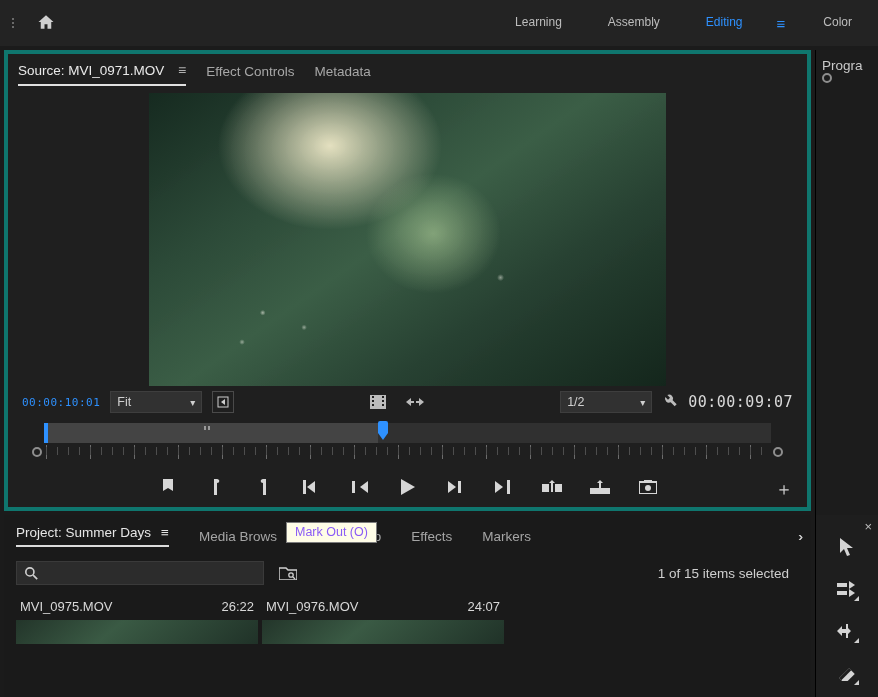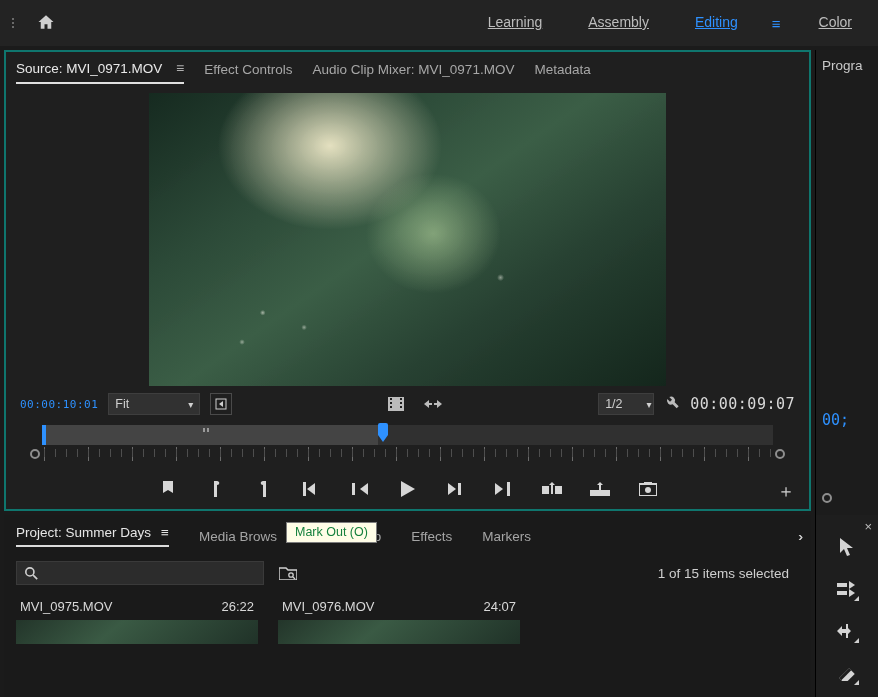--- a/index.html
+++ b/index.html
@@ -21,36 +21,35 @@
     gap: 18px;
   }
   .grip { width: 6px; display:flex; flex-direction:column; gap:2px; }
   .grip span { width:2px; height:2px; background:#6a6a6a; display:inline-block; }
   .home-icon svg { fill:#cfcfcf; }
   .topbar .spacer { flex:1; }
   .ws-tab {
     padding: 10px 14px 12px 14px;
     color:#bdbdbd;
     cursor:pointer;
-    font-size:14px;
-    text-decoration:underline;
+    font-size:12px;
   }
   .ws-tab.active { color:#2e91ff; }
   .ws-menu-icon { color:#2e91ff; font-size:15px; padding:0 6px 0 2px; }
   
   .maingrid {
     display:grid;
     grid-template-columns: 815px 63px;
     grid-template-rows: 469px 182px;
     position:absolute;
     top:46px; left:0;
   }
   
   .source-panel {
-    border: 2px solid #0f766e;
+    border: 4px solid #0f766e;
     background:#1f1f1f;
     position:relative;
     display:flex;
     flex-direction:column;
     margin:4px 4px 4px 4px;
   }
   .panel-tabs {
     display:flex;
     align-items:center;
     gap: 20px;
@@ -182,21 +181,21 @@
   .transport .tbtn svg{ fill:#d6d6d6; }
   .transport .addbtn{
     position:absolute; right:14px; top:8px;
     font-size:18px; color:#d0d0d0; cursor:pointer;
   }
   
   .tooltip {
     position:absolute;
     left:286px; top:522px;
     background:#fffde7;
-    color:#15803d;
+    color:#8b5cf6;
     border:1px solid #7d7d7d;
     padding:2px 8px 3px 8px;
     font-size:12.5px;
     z-index:50;
   }
   
   .prog-strip{
     background:#1c1c1c;
     border-left:1px solid #000;
     display:flex; flex-direction:column;
@@ -225,21 +224,21 @@
   .projname{ display:flex; align-items:center; gap:10px; padding:6px 4px; color:#b7b7b7;}
   .folder-icon svg{ fill:#8e8e8e; }
   .searchrow{ display:flex; align-items:center; gap:14px; padding:6px 4px 8px 4px;}
   .searchbox{
     flex:0 0 248px; height:24px; background:#2c2c2c; border:1px solid #3a3a3a;
     display:flex; align-items:center; padding:0 8px; color:#cfcfcf;
   }
   .searchbox svg{ fill:#cfcfcf; }
   .newbin{ width:20px; height:20px; display:flex; align-items:center; justify-content:center; color:#cfcfcf;}
   .selinfo{ margin-left:auto; color:#cfcfcf; font-size:13.5px; padding-right:10px;}
-  .thumbs{ display:flex; gap:20px; padding:4px 4px 0 4px; }
+  .thumbs{ display:flex; gap:4px; padding:4px 4px 0 4px; }
   .clipcard{
     width:242px;
   }
   .cliphdr{
     display:flex; justify-content:space-between;
     color:#d8d8d8; font-size:13px; padding:2px 4px 6px 4px;
   }
   .clipimg{
     width:242px; height:24px; 
     background: linear-gradient(140deg,#23352a,#3a5a44 40%,#203228);
@@ -299,21 +298,20 @@
 
 <div class="maingrid">
 
   <div class="source-panel">
     <div class="panel-tabs">
       <div class="ptab active">
         <span>Source: MVI_0971.MOV</span>
         <span class="tabmenu">≡</span>
       </div>
       <div class="ptab">Effect Controls</div>
-      <div class="ptab">Audio Clip Mixer: MVI_0971.MOV</div>
       <div class="ptab">Metadata</div>
     </div>
 
     <div class="viewer">
       <div class="frame"></div>
     </div>
 
     <div class="ctrlrow">
       <div class="tc-left">00:00:10:01</div>
       <div class="dropdown" style="width:92px">
@@ -338,21 +336,21 @@
             <rect x="12" y="9" width="2" height="2" fill="#1f1f1f"></rect>
           </svg>
       </div>
       <div class="mini" style="margin-left:10px;">
         <svg width="18" height="14" viewBox="0 0 18 14">
             <path d="M0 7l5-4v3h3v2H5v3z" fill="#bcbcbc"></path>
             <path d="M18 7l-5-4v3h-3v2h3v3z" fill="#bcbcbc"></path>
           </svg>
       </div>
       <div style="flex:1"></div>
-      <div class="dropdown" style="width:56px">
+      <div class="dropdown" style="width:92px">
         <span>1/2</span>
         <span class="caret">▾</span>
       </div>
       <div class="wrench">
         <svg width="16" height="16" viewBox="0 0 24 24" fill="#bcbcbc">
             <path d="M22 17l-6-6a6 6 0 00-8-8l4 4-3 3-4-4a6 6 0 008 8l6 6z"></path>
           </svg>
       </div>
       <div class="tc-right">00:00:09:07</div>
     </div>
@@ -439,21 +437,20 @@
             <circle cx="9" cy="8" r="3"></circle>
             <rect x="5" y="0" width="8" height="3"></rect>
           </svg>
       </div>
       <div class="addbtn">＋</div>
     </div>
   </div>
 
   <div class="prog-strip">
     <div class="plabel">Progra</div>
-    <div class="ptc">00;</div>
     <div class="pdot"></div>
   </div>
 
   <div class="project-panel">
     <div class="project-tabs">
       <div class="ptab2 active">
         <span>Project: Summer Days</span>
         <span style="padding-left:10px">≡</span>
       </div>
       <div class="ptab2">Media Brows</div>

